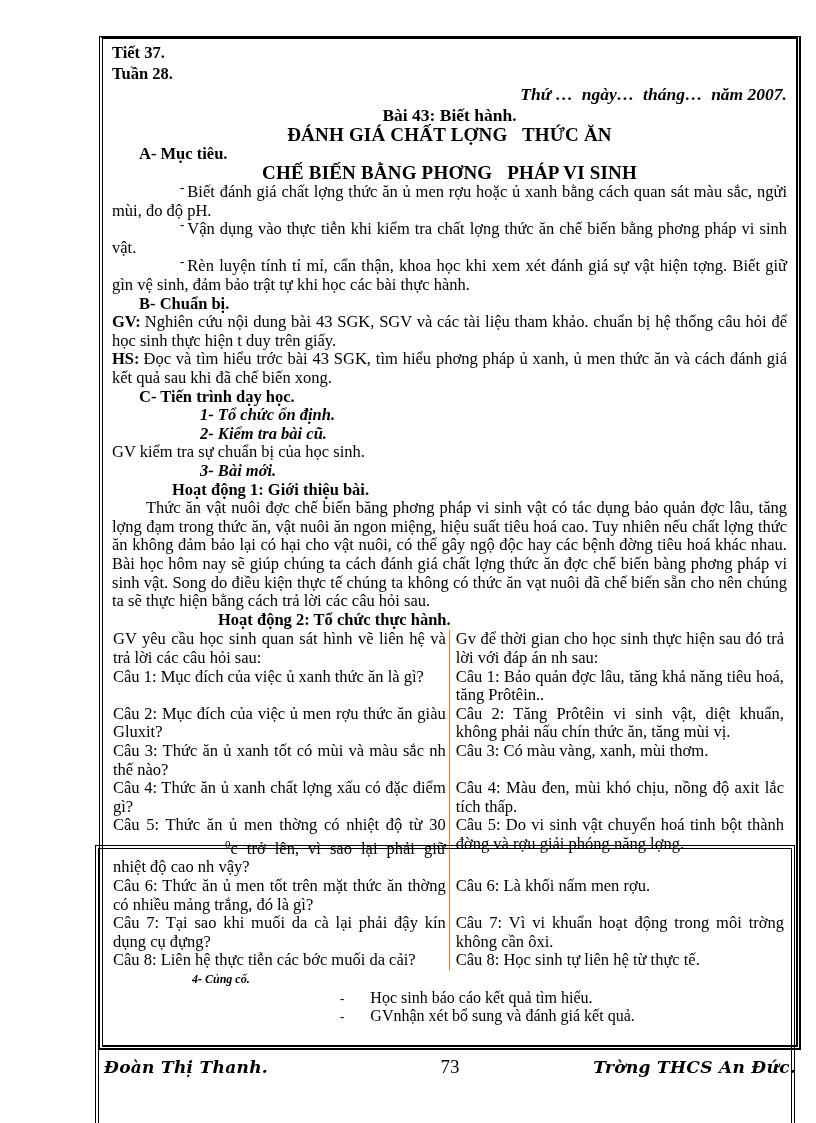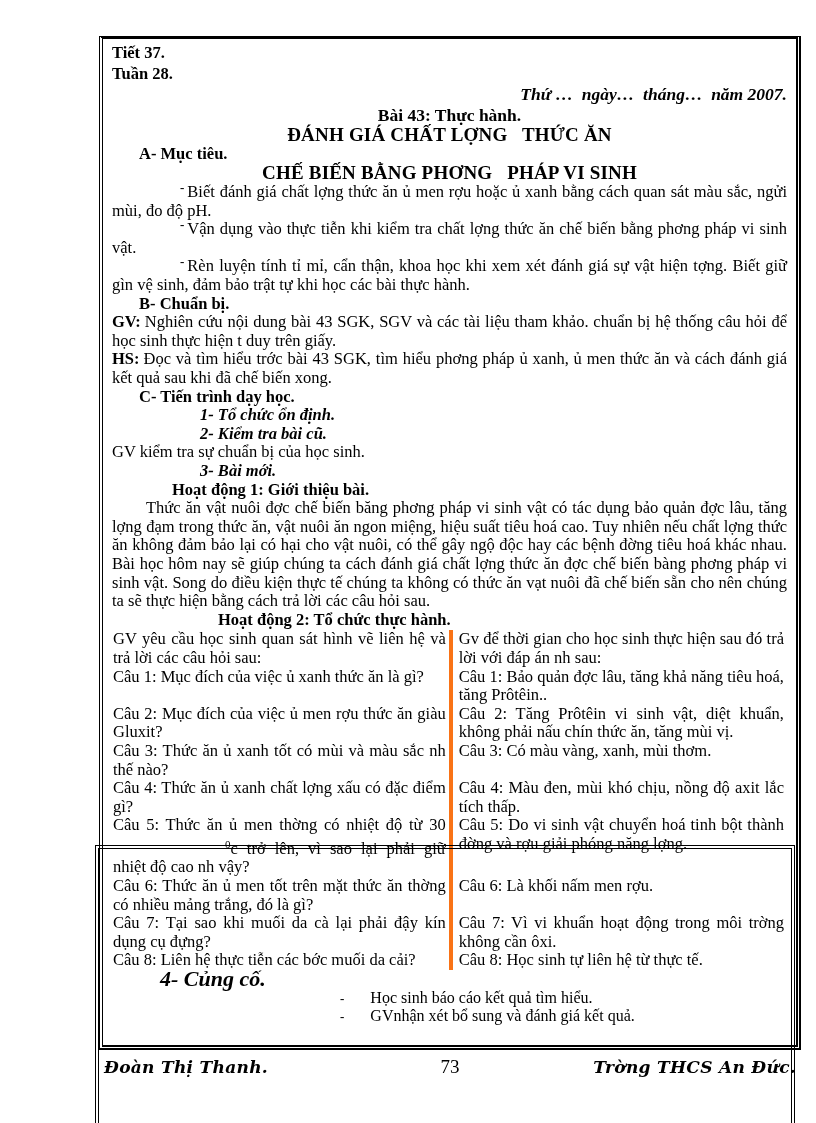--- a/index.html
+++ b/index.html
@@ -46,21 +46,21 @@
 
   .hdr-line { font-size: 16.5px; line-height: 20.5px; }
   .date-line { font-size: 17.5px; line-height: 20.5px; }
   .bai-line { font-size: 17.5px; line-height: 20px; }
   .big-title { font-size: 19px; line-height: 20px; letter-spacing: 0.2px; }
 
   .h-a { margin-left: 27px; }
   .h-step { margin-left: 88px; }
   .h-act1 { margin-left: 60px; }
   .h-act2 { margin-left: 106px; }
-  .h-cungco { margin-left: 48px; font-size: 22px; }
+  .h-cungco { margin-left: 80px; font-size: 12px; }
 
   .ind { text-indent: 34px; }
   .sup-dash {
     display: inline-block;
     vertical-align: 5px;
     font-size: 13px;
     line-height: 0;
     margin-right: 3px;
     font-weight: bold;
   }
@@ -72,21 +72,21 @@
     table-layout: fixed;
     margin-top: 1px;
   }
   table.qa td {
     vertical-align: top;
     font-size: 16.5px;
     line-height: 18.6px;
     text-align: justify;
     padding: 0 3px 0 1px;
   }
-  td.ql { width: 49.3%; border-right: 4px solid #f97316; }
+  td.ql { width: 49.3%; border-right: 1px solid #f97316; }
   td.qr { padding-left: 6px !important; margin-left: 38px; }
 
   .gap-30c { display: inline-block; width: 112px; }
   .sup0 { vertical-align: 6px; font-size: 11px; }
 
   .closing-bullet {
     display: flex;
     margin-left: 228px;
     align-items: baseline;
   }
@@ -115,21 +115,21 @@
 </head>
 <body>
 
 <div class="canvas">
 
   <div class="page-frame">
 
     <p class="b hdr-line">Tiết 37.</p>
     <p class="b hdr-line">Tuần 28.</p>
     <p class="b i right pre date-line">Thứ …  ngày…  tháng…  năm 2007.</p>
-    <p class="b center bai-line">Bài 43: Thực hành.</p>
+    <p class="b center bai-line">Bài 43: Biết hành.</p>
     <p class="b center pre big-title">ĐÁNH GIÁ CHẤT LỢNG   THỨC ĂN</p>
     <p class="b h-a">A- Mục tiêu.</p>
 
     <p class="b center pre big-title">CHẾ BIẾN BẰNG PHƠNG   PHÁP VI SINH</p>
 
     <p class="just ind"><span class="sup-dash">-</span><span>Biết đánh giá chất lợng  thức ăn ủ men rợu  hoặc ủ xanh bằng cách quan sát màu sắc, ngửi mùi, đo độ pH.</span></p>
     <p class="just ind"><span class="sup-dash">-</span><span>Vận dụng vào thực tiễn khi kiểm tra chất lợng  thức ăn chế biến bằng phơng pháp vi sinh vật.</span></p>
     <p class="just ind"><span class="sup-dash">-</span><span>Rèn luyện tính tỉ mỉ, cẩn thận, khoa học khi xem xét đánh giá sự vật hiện tợng. Biết giữ gìn vệ sinh, đảm bảo trật tự khi học các bài thực hành.</span></p>
 
     <p class="b h-a">B- Chuẩn bị.</p>

